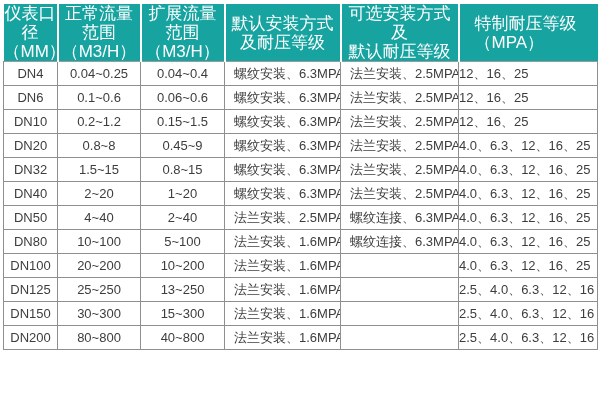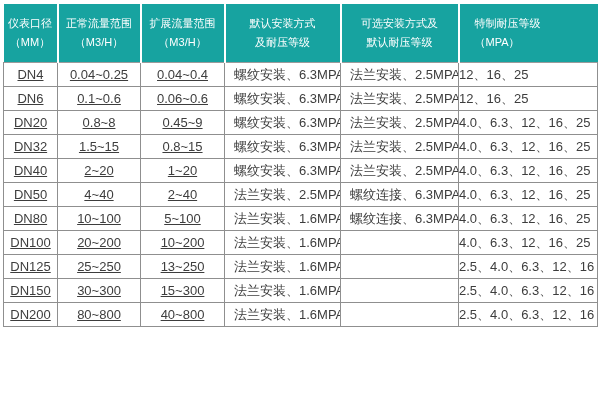--- a/index.html
+++ b/index.html
@@ -26,24 +26,24 @@
   col.w0 { width: 54px; }
   col.w1 { width: 83px; }
   col.w2 { width: 84px; }
   col.w3 { width: 116px; }
   col.w4 { width: 118px; }
   col.w5 { width: 139px; }
 
   thead th {
     background: #17a3a0;
     color: #ffffff;
-    font-size: 11px;
+    font-size: 17px;
     font-weight: normal;
     line-height: 19px;
-    height: 58px;
+    height: 52px;
     padding: 0;
     vertical-align: middle;
     text-align: center;
     border: none;
     border-left: 2px solid #ffffff;
   }
   thead th:first-child { border-left: none; }
   thead th.h5 {
     text-align: left;
     padding-left: 15px;
@@ -54,21 +54,21 @@
     border: 1px solid #8f8f8f;
     height: 23px;
     padding: 0;
     font-size: 13px;
     color: #3d3d3d;
     background: #ffffff;
     white-space: nowrap;
     overflow: hidden;
   }
   tbody tr:first-child td { border-top: 1px solid #9b9b9b; }
-  td.c0, td.c1, td.c2 { text-align: center; text-decoration: underline; }
+  td.c0, td.c1, td.c2 { text-align: center; }
   td.c3, td.c4 { text-align: left; padding-left: 9px; }
   td.c5 { text-align: left; padding-left: 0; }
 </style>
 </head>
 <body>
 
 <div class="spec-table-wrap">
   <table class="spec-table">
     <colgroup>
       <col class="w0">
@@ -117,20 +117,28 @@
         </tr>
         <tr>
           <td class="c0">DN6</td>
           <td class="c1">0.1~0.6</td>
           <td class="c2">0.06~0.6</td>
           <td class="c3">螺纹安装、6.3MPA</td>
           <td class="c4">法兰安装、2.5MPA</td>
           <td class="c5">12、16、25</td>
         </tr>
         <tr>
+          <td class="c0">DN10</td>
+          <td class="c1">0.2~1.2</td>
+          <td class="c2">0.15~1.5</td>
+          <td class="c3">螺纹安装、6.3MPA</td>
+          <td class="c4">法兰安装、2.5MPA</td>
+          <td class="c5">12、16、25</td>
+        </tr>
+        <tr>
           <td class="c0">DN20</td>
           <td class="c1">0.8~8</td>
           <td class="c2">0.45~9</td>
           <td class="c3">螺纹安装、6.3MPA</td>
           <td class="c4">法兰安装、2.5MPA</td>
           <td class="c5">4.0、6.3、12、16、25</td>
         </tr>
         <tr>
           <td class="c0">DN32</td>
           <td class="c1">1.5~15</td>

